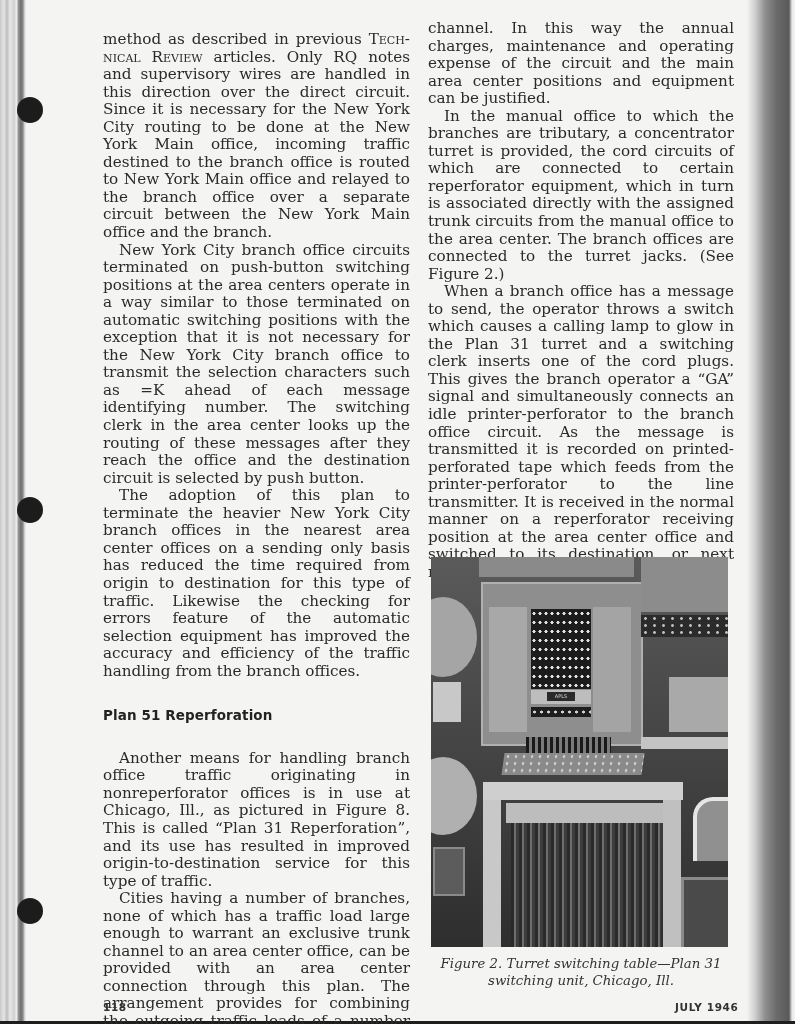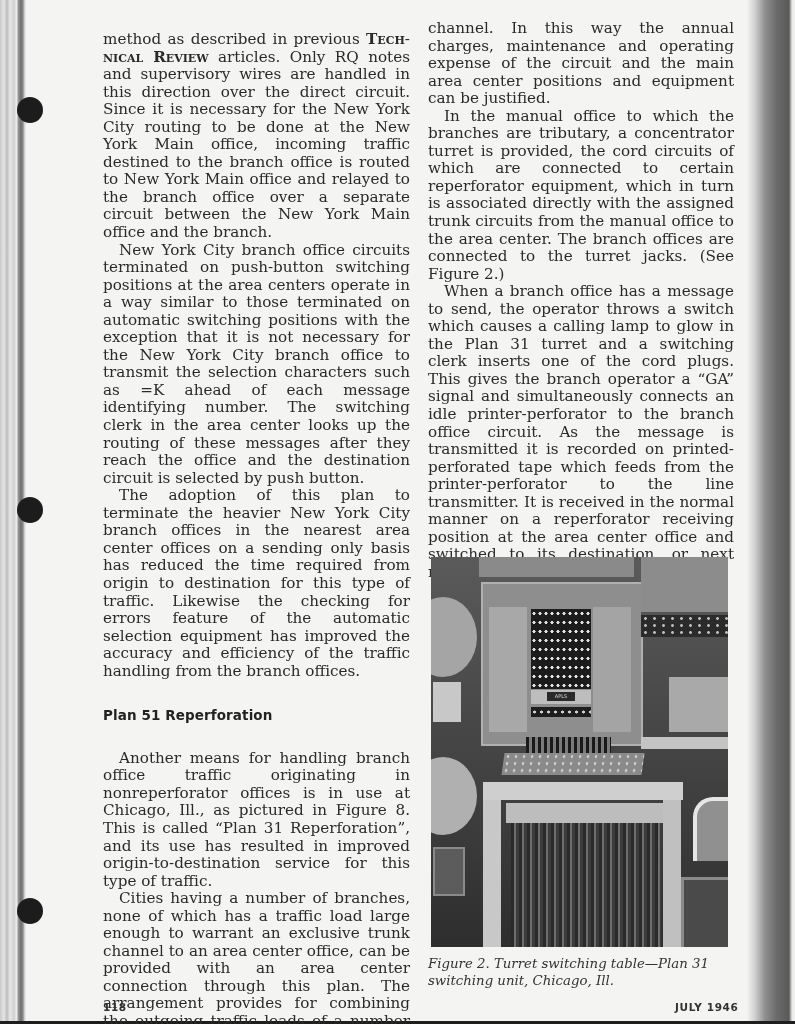--- a/index.html
+++ b/index.html
@@ -25,34 +25,34 @@
     position: absolute; left: 0; bottom: 0; width: 795px; height: 3px; background: #1e1e1e;
   }
   .col {
     position: absolute; font-size: 15.2px; line-height: 17.55px;
     text-align: justify; hyphens: none;
   }
   .col p { margin: 0; text-indent: 16px; }
   .col p.cont { text-indent: 0; }
   .left-col { left: 103px; top: 31px; width: 307px; }
   .right-col { left: 428px; top: 20px; width: 306px; }
-  .sc { font-variant: small-caps; font-weight: bold; }
+  .sc { font-variant: small-caps; }
   .heading {
     font-family: "DejaVu Sans", "Liberation Sans", sans-serif;
     font-weight: bold; font-size: 13.5px; letter-spacing: 0.1px;
     margin: 27px 0 25px 0; text-indent: 0; color: #222;
   }
   .photo {
     position: absolute; left: 431px; top: 557px; width: 297px; height: 390px;
     background: #3a3a3a; overflow: hidden;
   }
   .ph { position: absolute; }
   .caption {
     position: absolute; left: 428px; top: 955px; width: 306px;
-    font-style: italic; font-size: 13.3px; line-height: 17px; text-align: left; color: #333;
+    font-style: italic; font-size: 13.3px; line-height: 17px; text-align: center; color: #333;
   }
   .footer {
     position: absolute; font-family: "DejaVu Sans", "Liberation Sans", sans-serif;
     font-weight: bold; font-size: 10.5px; color: #333; letter-spacing: 0.6px;
   }
   .page-num { left: 103px; top: 1001px; }
   .issue-date { left: 675px; top: 1001px; }
 </style>
 </head>
 <body>

